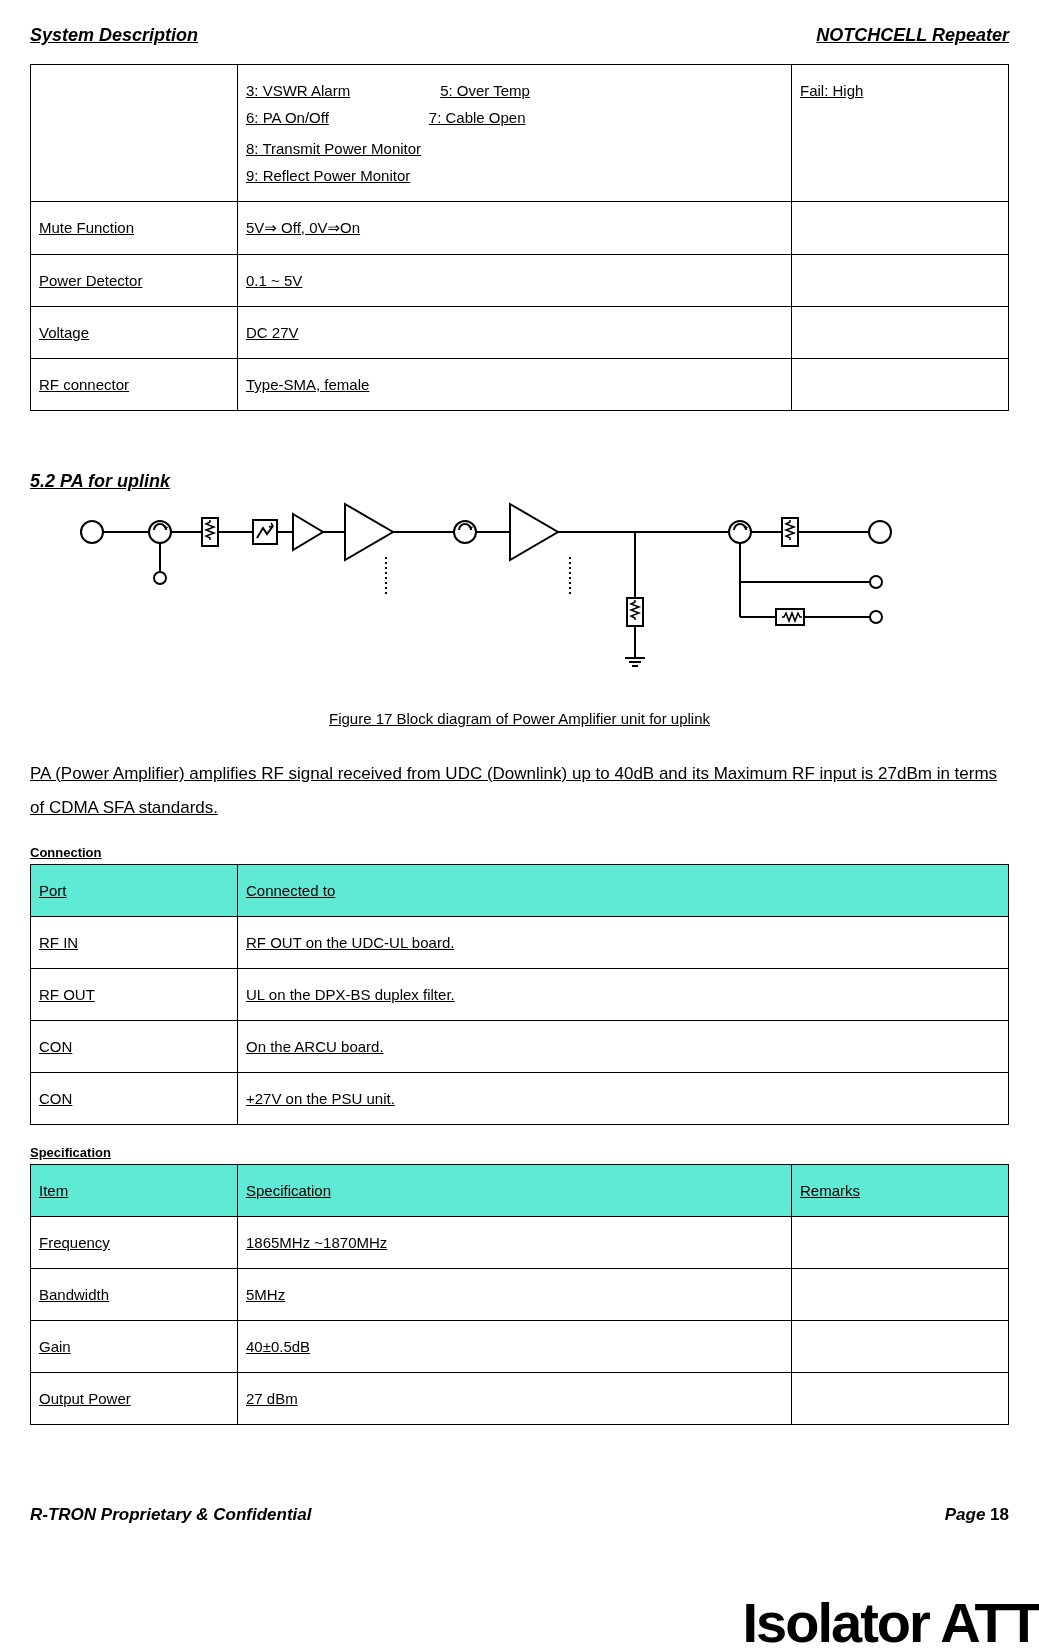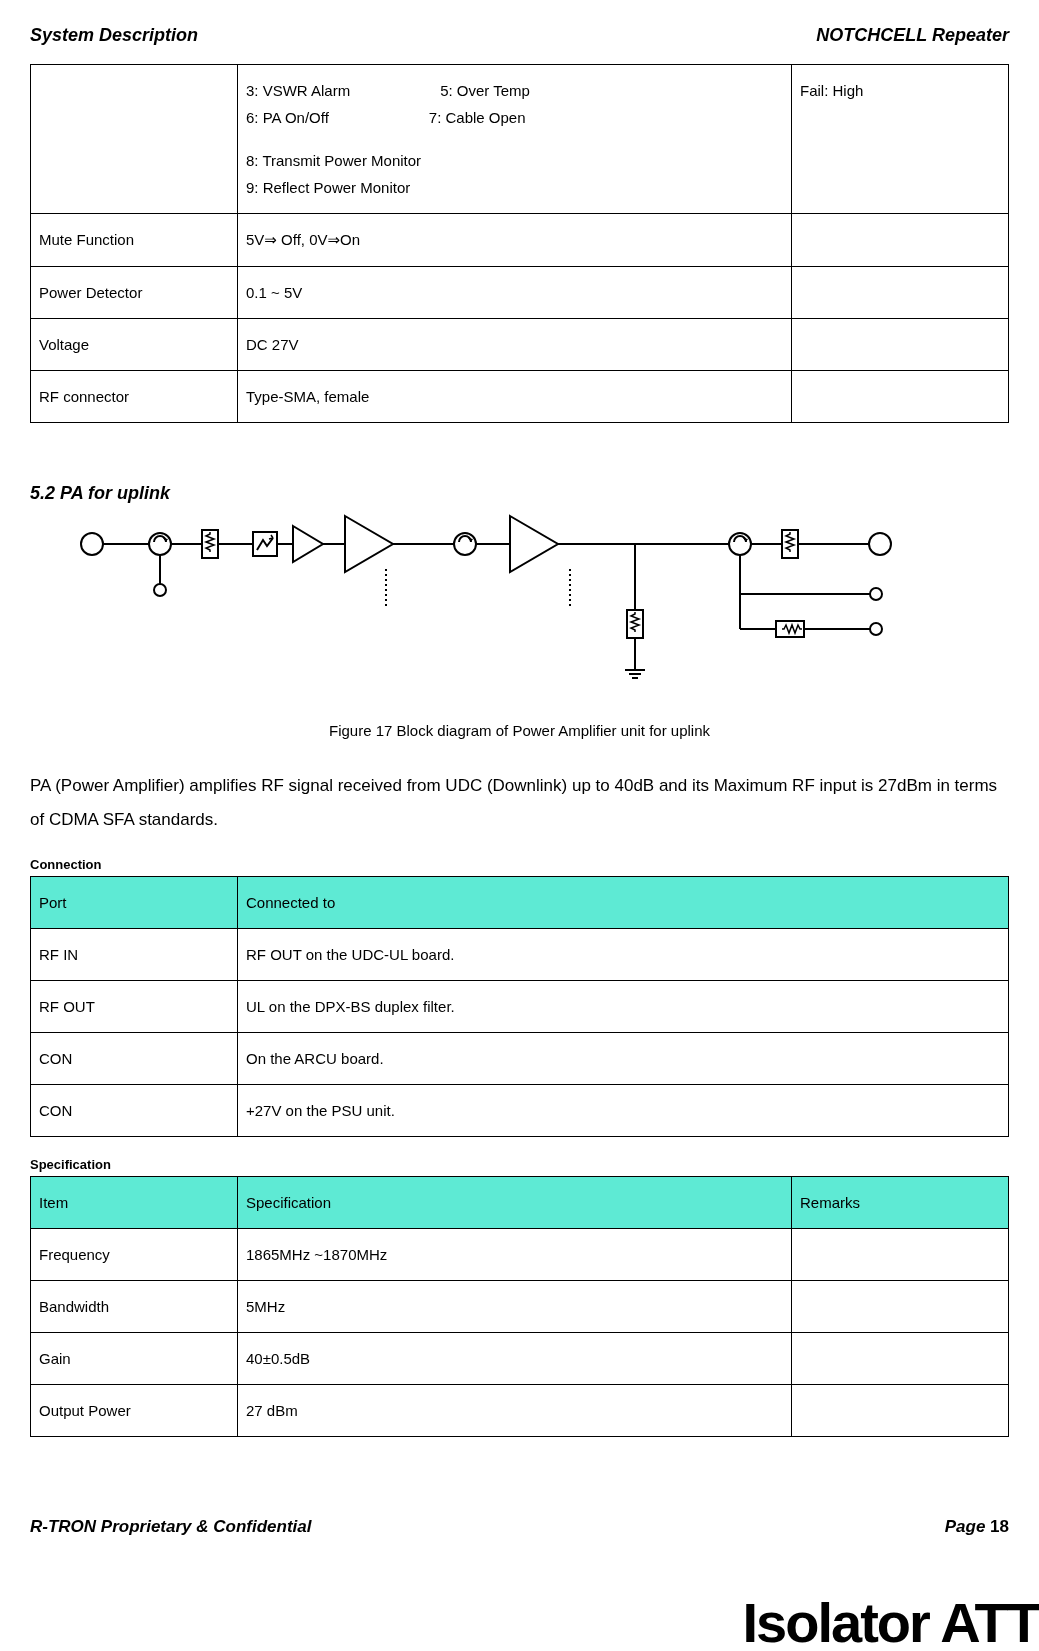--- a/index.html
+++ b/index.html
@@ -9,20 +9,21 @@
     font-size: 15px;
     color: #000;
     background: #fff;
   }
   .page {
     width: 1039px;
     height: 1651px;
     position: relative;
     box-sizing: border-box;
     padding: 25px 30px 0 30px;
+    text-decoration: underline;
   }
   .header {
     display: flex;
     justify-content: space-between;
     font-weight: bold;
     font-style: italic;
     font-size: 18px;
     margin-bottom: 18px;
   }
   table {
@@ -65,21 +66,21 @@
   }
   .para {
     font-size: 17px;
     line-height: 2.0;
     margin: 0 0 20px 0;
   }
   .footer {
     position: absolute;
     left: 30px;
     right: 30px;
-    bottom: 114px;
+    bottom: 126px;
     display: flex;
     justify-content: space-between;
     font-weight: bold;
     font-style: italic;
     font-size: 17px;
   }
   .footer .pgnum { font-style: normal; font-weight: bold; }
   .crop {
     position: absolute;
     right: 0;
@@ -103,21 +104,21 @@
 
   <table>
     <tbody>
         <tr>
       <td class="col-a"></td>
       <td>
         <div style="display:flex;gap:90px;margin-bottom:10px;">
           <span>3: VSWR Alarm</span>
           <span>5: Over Temp</span>
         </div>
-        <div style="display:flex;gap:100px;margin-bottom:26px;">
+        <div style="display:flex;gap:100px;margin-bottom:14px;">
           <span>6: PA On/Off</span>
           <span>7: Cable Open</span>
         </div>
         <div style="margin-bottom:10px;">8: Transmit Power Monitor</div>
         <div>9: Reflect Power Monitor</div>
       </td>
       <td class="col-c">Fail: High</td>
     </tr>
     <tr>
       <td class="col-a">Mute Function</td>

